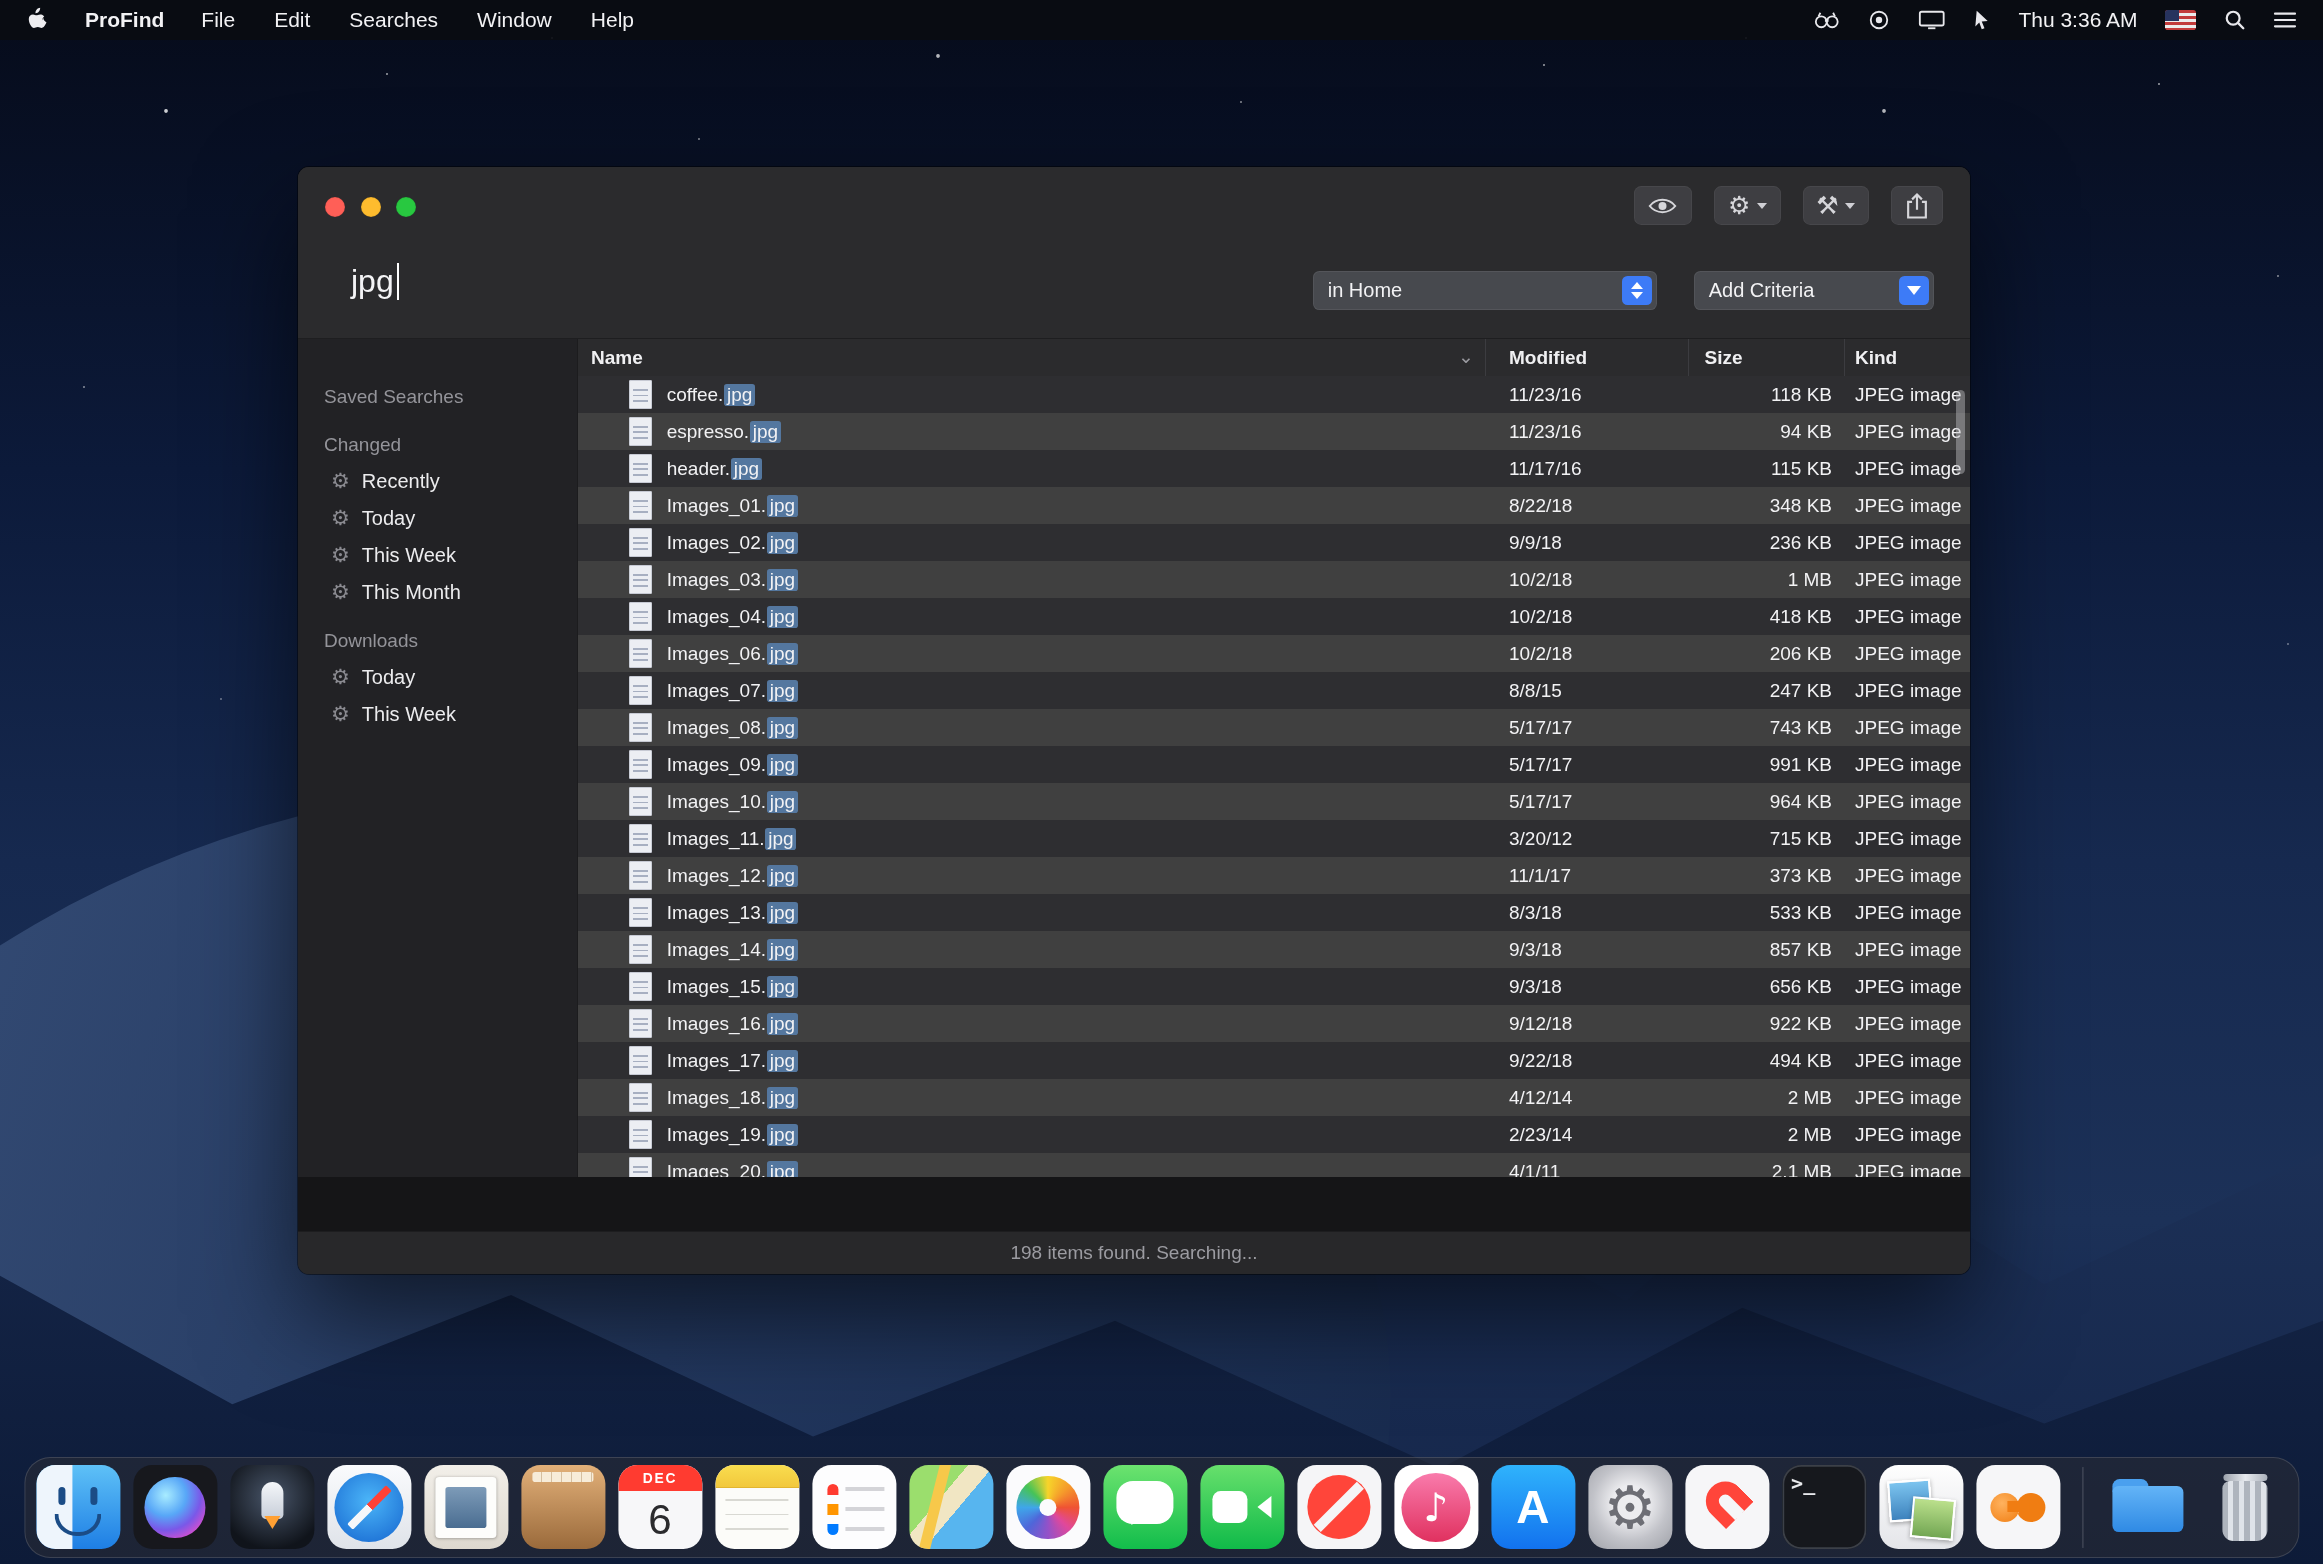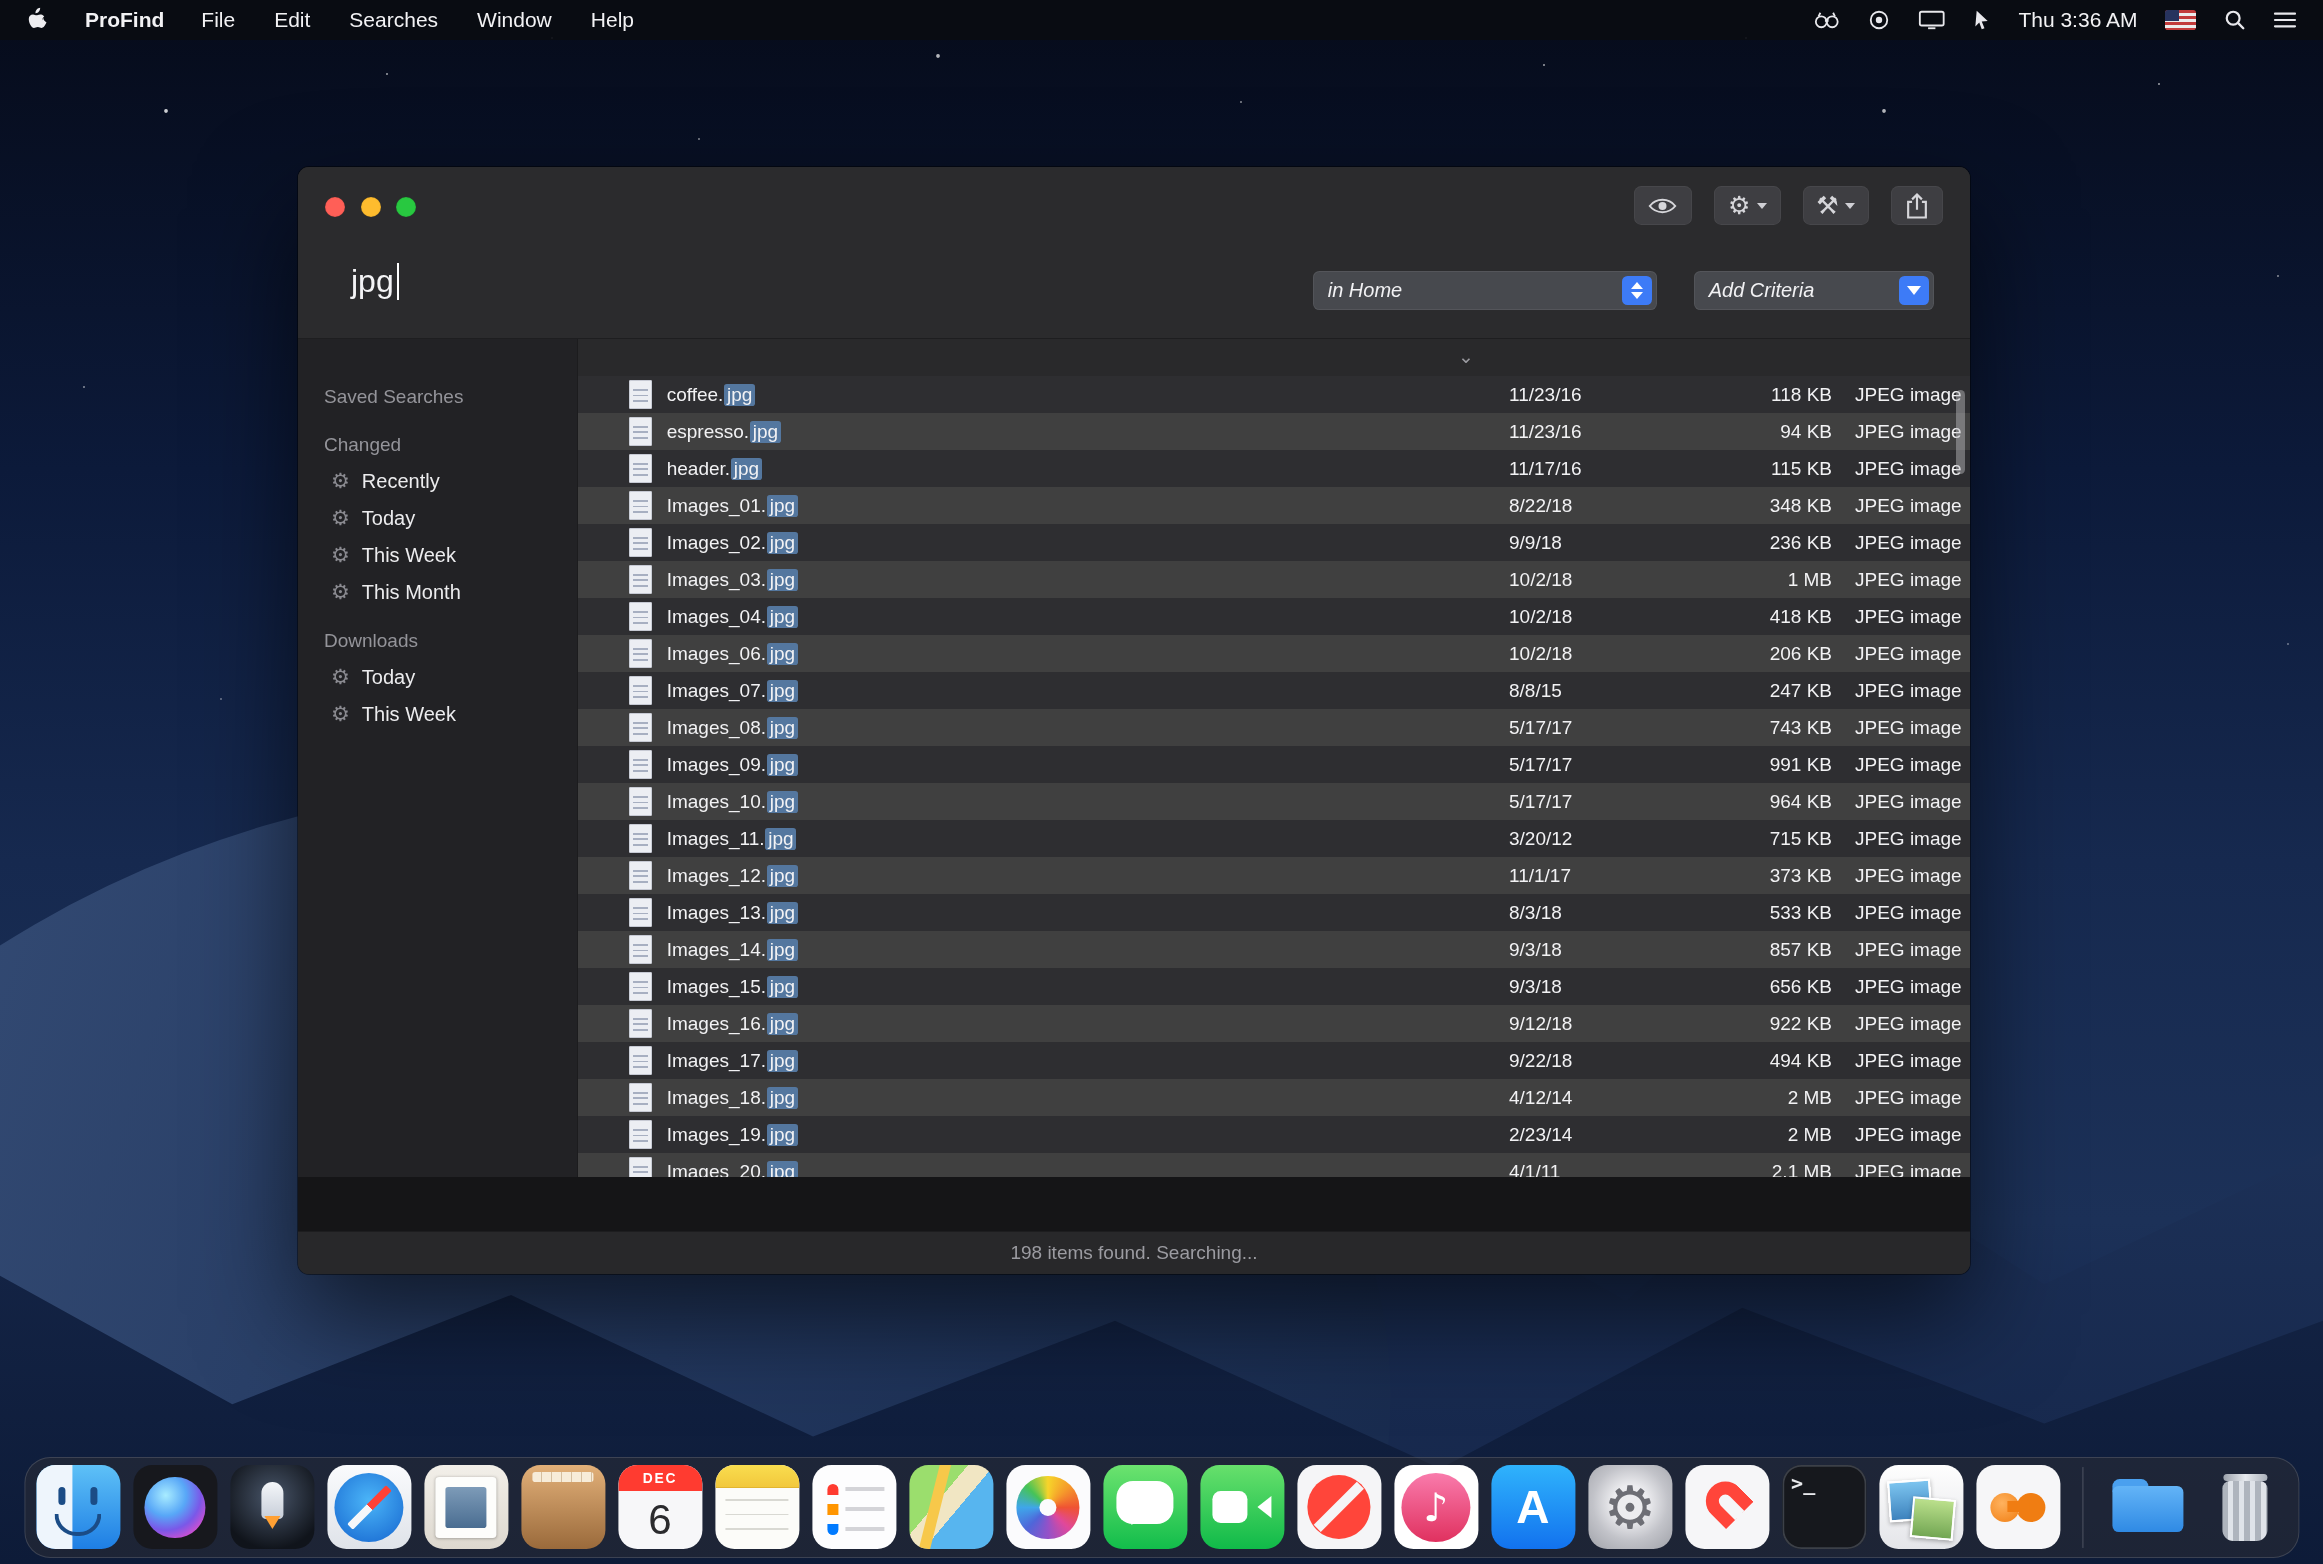--- a/index.html
+++ b/index.html
@@ -50,21 +50,21 @@
   .tl.red{background:#ff5f57;}.tl.yellow{background:#febc2e;}.tl.green{background:#28c840;}
   .toolbar{position:absolute;right:27.5px;top:19px;display:flex;gap:22px;}
   .tb-btn{height:39px;border-radius:7.3px;background:#3e3e42;display:flex;align-items:center;justify-content:center;
     padding:0 13.8px;box-shadow:inset 0 0 0 0.9px rgba(255,255,255,.05);}
   .tb-glyph{font-family:"DejaVu Sans",sans-serif;font-size:25px;color:#d6d6da;line-height:1;}
   .chev{width:0;height:0;border-left:5.5px solid transparent;border-right:5.5px solid transparent;border-top:6.4px solid #cfcfd4;margin-left:6.4px;}
   .search-area{position:absolute;left:53px;top:96px;display:flex;align-items:center;}
   .query{display:flex;align-items:center;font-size:32px;color:#f4f4f6;}
   .caret{width:2.8px;height:37px;background:#fff;margin-left:2.8px;display:inline-block;}
   .popup{position:absolute;top:104px;height:39px;background:#47494e;border-radius:6.4px;display:flex;align-items:center;
-    padding-left:14.7px;box-sizing:border-box;font-size:20px;color:#f2f2f4;box-shadow:inset 0 0 0 0.9px rgba(255,255,255,.07);font-style:italic;}
+    padding-left:14.7px;box-sizing:border-box;font-size:20px;color:#f2f2f4;box-shadow:inset 0 0 0 0.9px rgba(255,255,255,.07);}
   .scope{left:1015px;width:344px;}
   .criteria{left:1396px;width:240px;}
   .stepper{position:absolute;right:4.6px;top:4.6px;bottom:4.6px;width:30px;background:#3d7bf7;border-radius:5.5px;
     display:flex;flex-direction:column;align-items:center;justify-content:center;gap:2.8px;}
   .tri-up{width:0;height:0;border-left:6.4px solid transparent;border-right:6.4px solid transparent;border-bottom:7.3px solid #fff;}
   .tri-dn{width:0;height:0;border-left:6.4px solid transparent;border-right:6.4px solid transparent;border-top:7.3px solid #fff;}
   .tri-dn.big{border-left-width:7.3px;border-right-width:7.3px;border-top-width:9.2px;}
 
   
   .sidebar{position:absolute;left:0;top:172px;width:280px;height:838px;background:#222225;border-right:0.9px solid #1c1c1e;
@@ -375,20 +375,26 @@
             <span class="sb-label">Today</span>
           </div>
           <div class="sb-item">
             <span class="sb-gear">⚙</span>
             <span class="sb-label">This Week</span>
           </div>
         </div>
     </div>
 
     <div class="table">
+      <div class="thead">
+          <div class="hcell col-name">Name</div>
+          <div class="hcell col-mod">Modified</div>
+          <div class="hcell col-size">Size</div>
+          <div class="hcell col-kind">Kind</div>
+        </div>
       <span class="sort-ind"></span>
       <div class="tbody">
           <div class="trow odd">
             <div class="cell col-name">
               <span class="doc-icon">
                 <i></i>
               </span>
               <span class="fname">
                 <span>coffee.</span>
                 <span class="hl">jpg</span>

